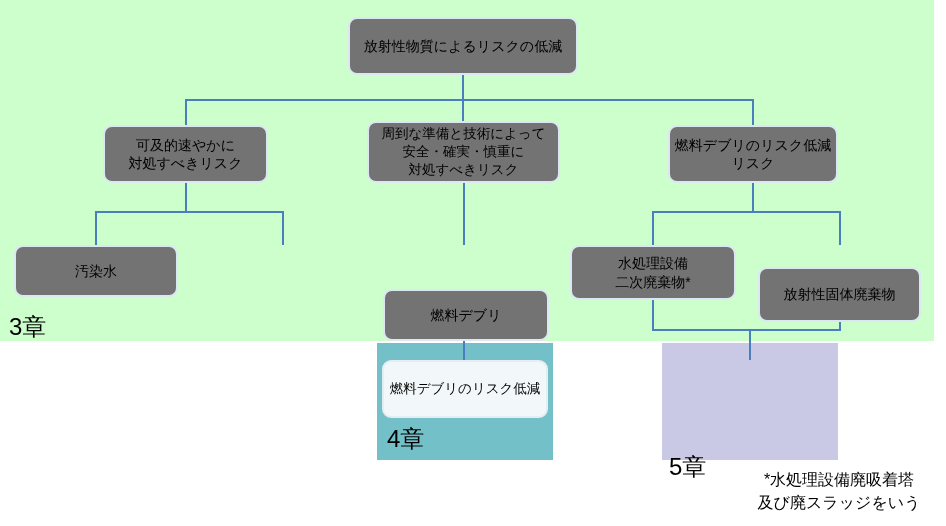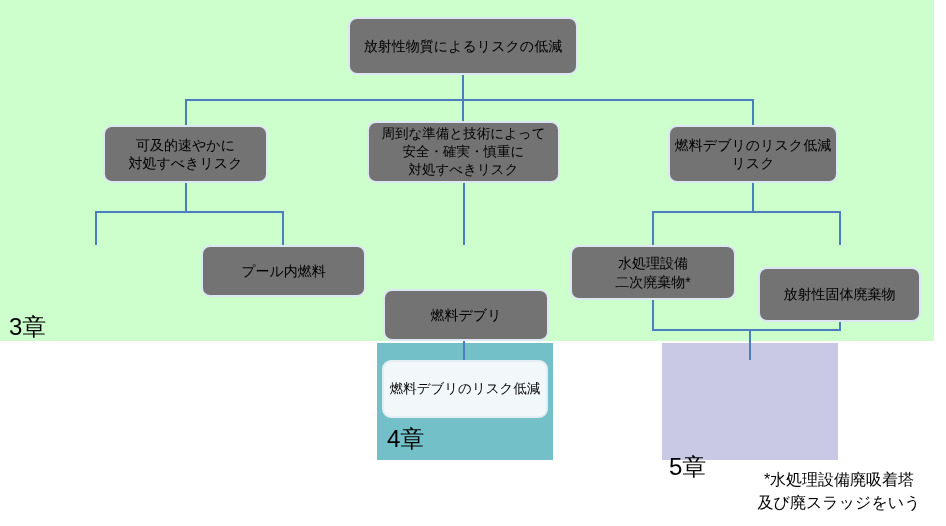--- a/index.html
+++ b/index.html
@@ -89,21 +89,21 @@
   <div class="node node-root">放射性物質によるリスクの低減</div>
 
   <div class="node node-cat1">可及的速やかに
 対処すべきリスク</div>
   <div class="node node-cat2">周到な準備と技術によって
 安全・確実・慎重に
 対処すべきリスク</div>
   <div class="node node-cat3">燃料デブリのリスク低減
 リスク</div>
 
-  <div class="node node-item2">プール内燃料</div>
+  <div class="node node-item1">汚染水</div>
   <div class="node node-item3">燃料デブリ</div>
   <div class="node node-item4">水処理設備
 二次廃棄物*</div>
   <div class="node node-item5">放射性固体廃棄物</div>
 
   <div class="node node-ch4">燃料デブリのリスク低減</div>
 
   <div class="chapter-label label-ch3">3章</div>
   <div class="chapter-label label-ch4">4章</div>
   <div class="chapter-label label-ch5">5章</div>

